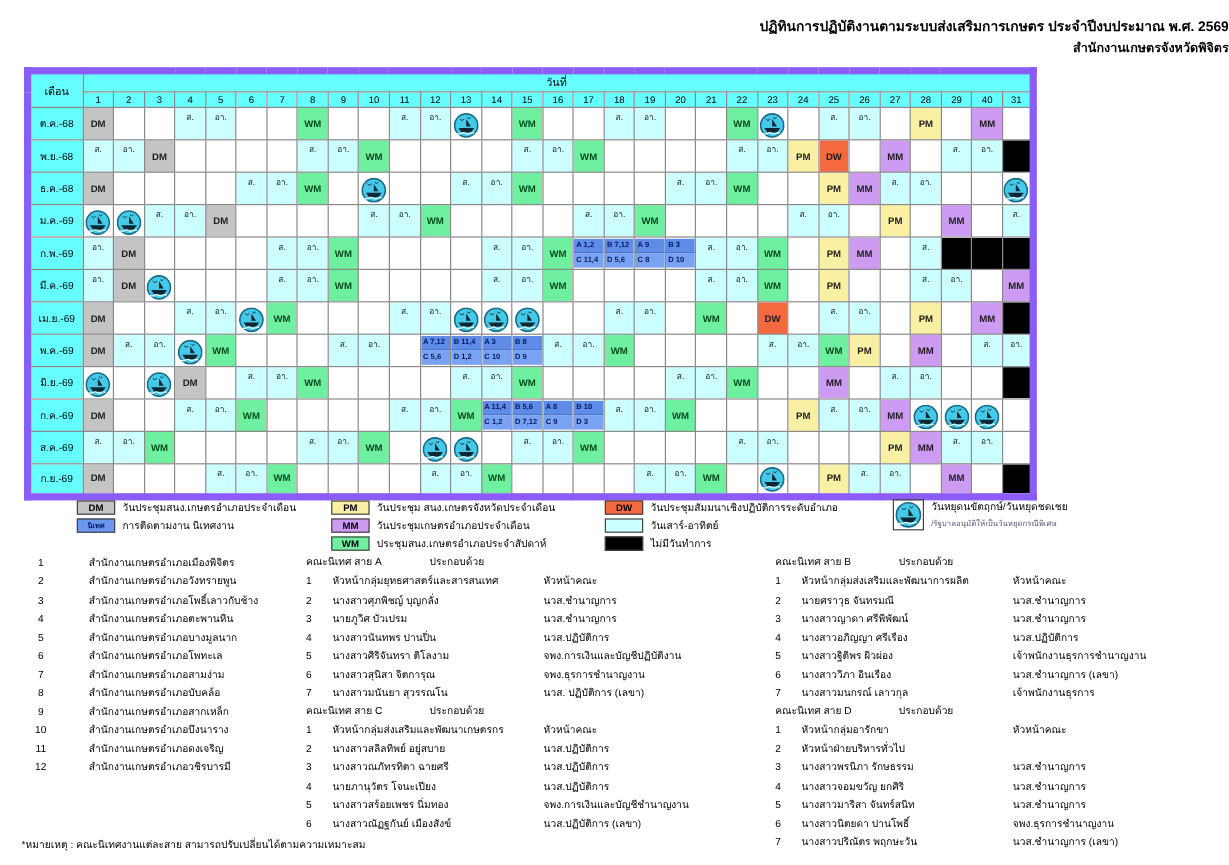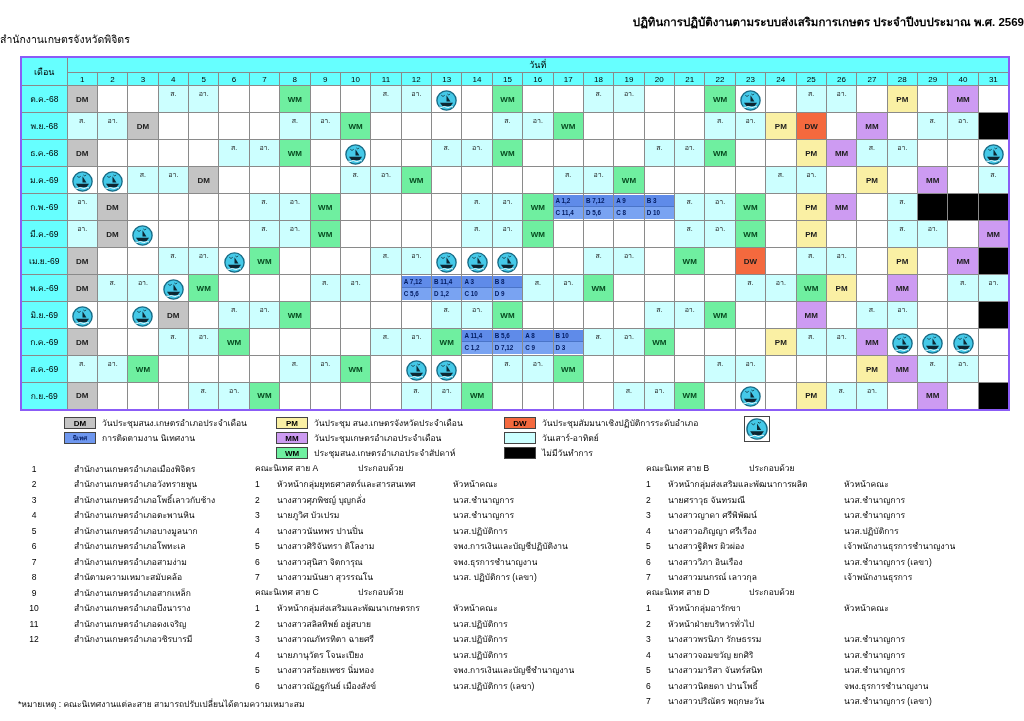--- a/index.html
+++ b/index.html
@@ -1,21 +1,21 @@
 <!DOCTYPE html>
 <html><head>
 <meta charset="utf-8">
 <style>
   *{margin:0;padding:0;box-sizing:border-box}
   html,body{width:1024px;height:721px}
   body{position:relative;background:#fff;font-family:"Liberation Sans",sans-serif;color:#000;overflow:hidden}
   .title{position:absolute;top:13px;left:0;width:100%;text-align:right;font-size:11.5px;font-weight:bold}
-  .subtitle{position:absolute;top:31px;left:0;width:100%;text-align:left;font-size:10.5px;font-weight:normal}
-
-  table.cal{position:absolute;left:20px;top:56px;width:990px;border-collapse:collapse;table-layout:fixed;border:2px solid #8b5cf6}
+  .subtitle{position:absolute;top:31px;left:0;width:100%;text-align:right;font-size:10.5px;font-weight:bold}
+
+  table.cal{position:absolute;left:20px;top:56px;width:844px;border-collapse:collapse;table-layout:fixed;border:6px solid #8b5cf6}
   table.cal th,table.cal td{border:1px solid #8a8a8a;overflow:hidden}
   th.month-h{width:46px;background:#66ffff;font-size:9px;font-weight:normal;border-right:2px solid #333}
   th.date-h{background:#66ffff;font-size:9px;font-weight:normal;height:15px}
   th.day-n{background:#66ffff;font-size:8px;font-weight:normal;height:13px}
   td.mlabel{background:#66ffff;font-size:8.5px;text-align:center;border-right:2px solid #333}
   tr.mrow{height:27px}
   td.c{font-size:8px;text-align:center;vertical-align:middle;font-weight:bold;color:#1c1c1c;background:#fff}
   td.wknd{background:#ccffff;font-weight:normal;font-size:7px;vertical-align:top;padding-top:2px;color:#222}
   td.dm{background:#c4c4c4}
   td.wm{background:#6fefa0;color:#064a1f}
@@ -775,20 +775,24 @@
   <span class="hbox">
       <svg width="22" height="22" viewBox="0 0 24 24">
         <circle cx="12" cy="12" r="11" fill="#45c9e8" stroke="#156a85" stroke-width="1.5"></circle>
         <path d="M6 6 l2 1.4 2-1.4" fill="none" stroke="#10323c" stroke-width="0.9"></path>
         <path d="M13 4.5 l1.6 1.1 1.6-1.1" fill="none" stroke="#10323c" stroke-width="0.9"></path>
         <path d="M12 6 l4.5 7 h-4.5 z" fill="#0d2733"></path>
         <path d="M4.5 14.5 h15 l-3 4.2 h-9 z" fill="#0d2733"></path>
         <path d="M3.5 19.5 q2 1.4 4 0 t4 0 4 0 4 0" fill="none" stroke="#e8fbff" stroke-width="1.1"></path>
       </svg>
     </span>
+  <span class="htext">
+    <span>วันหยุดนขัตฤกษ์/วันหยุดชดเชย</span><br>
+    <span class="hsub">/รัฐบาลอนุมัติให้เป็นวันหยุดกรณีพิเศษ</span>
+  </span>
 </div>
 
 <div class="col-offices">
 <div class="office-row">
       <span class="num">1</span>
       <span class="oname">สำนักงานเกษตรอำเภอเมืองพิจิตร</span>
     </div>
     <div class="office-row">
       <span class="num">2</span>
       <span class="oname">สำนักงานเกษตรอำเภอวังทรายพูน</span>
@@ -808,21 +812,21 @@
     <div class="office-row">
       <span class="num">6</span>
       <span class="oname">สำนักงานเกษตรอำเภอโพทะเล</span>
     </div>
     <div class="office-row">
       <span class="num">7</span>
       <span class="oname">สำนักงานเกษตรอำเภอสามง่าม</span>
     </div>
     <div class="office-row">
       <span class="num">8</span>
-      <span class="oname">สำนัตามความเหมาะสมับคล้อ</span>
+      <span class="oname">สำนักงานเกษตรอำเภอบับคล้อ</span>
     </div>
     <div class="office-row">
       <span class="num">9</span>
       <span class="oname">สำนักงานเกษตรอำเภอสากเหล็ก</span>
     </div>
     <div class="office-row">
       <span class="num">10</span>
       <span class="oname">สำนักงานเกษตรอำเภอบึงนาราง</span>
     </div>
     <div class="office-row">

